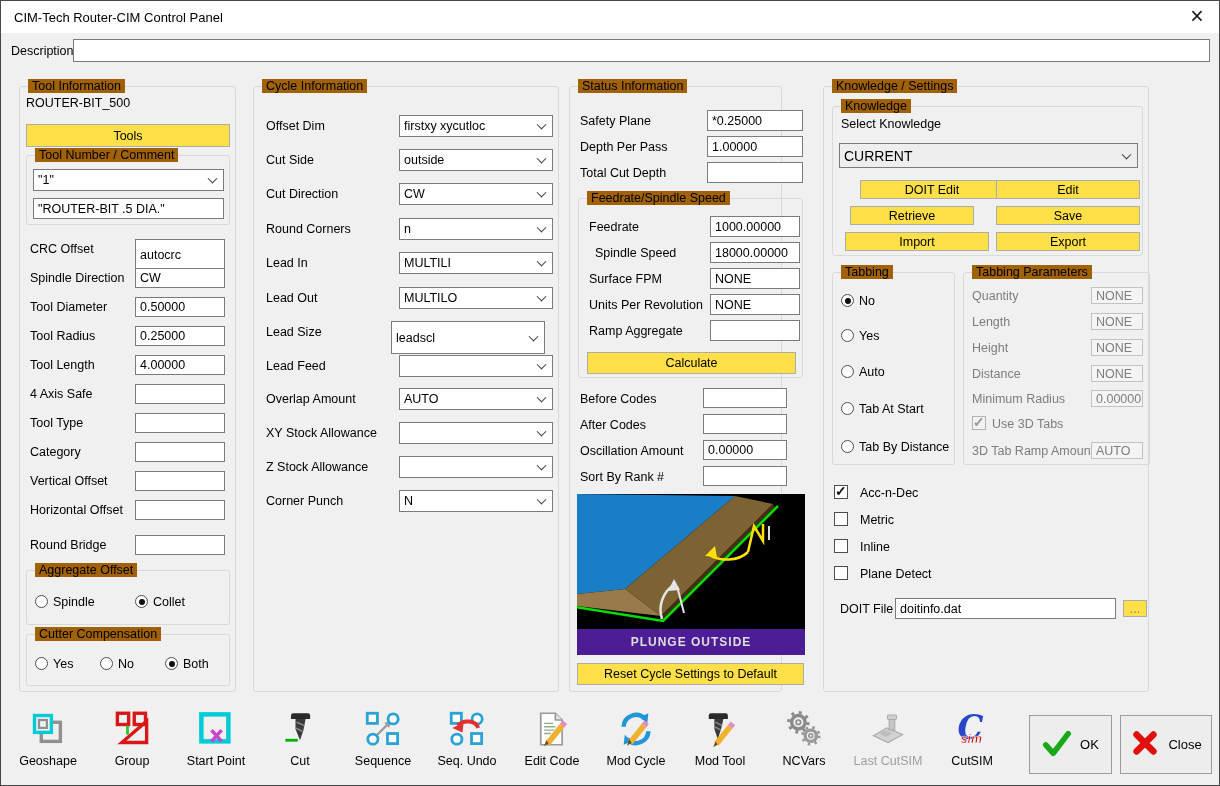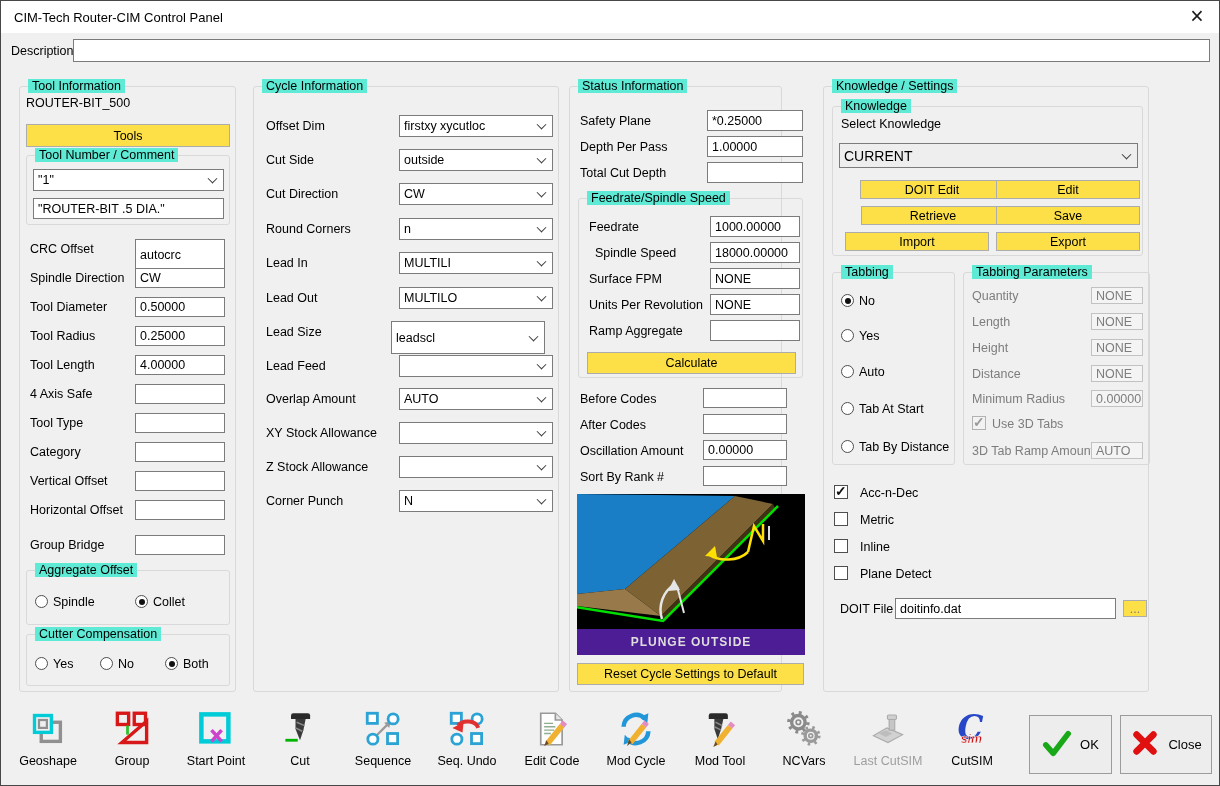--- a/index.html
+++ b/index.html
@@ -11,21 +11,21 @@
     font-size:23px;font-weight:300;color:#1a1a1a;cursor:default}
   .lbl{position:absolute;font-size:12.5px;color:#000;white-space:nowrap}
   .tb{position:absolute;background:#fff;border:1px solid #7b7b7b;font-size:12.5px;color:#000;
     display:flex;align-items:center;padding:0 4px;box-sizing:border-box;white-space:nowrap;overflow:hidden}
   .combo{padding-right:18px}
   .combo::after{content:"";position:absolute;right:7px;top:50%;width:6px;height:6px;
     border-right:1.6px solid #3a3a3a;border-bottom:1.6px solid #3a3a3a;transform:translateY(-70%) rotate(45deg)}
   .btn{position:absolute;background:#fde047;border:1px solid #acacac;font-size:12.5px;color:#000;
     display:flex;align-items:center;justify-content:center;box-sizing:border-box;white-space:nowrap;cursor:default}
   .gbox{position:absolute;border:1px solid #d9d9d9;border-radius:3px;box-sizing:border-box}
-  .gtitle{position:absolute;top:-8px;left:8px;background:#5eead4;padding:0 4px;font-size:12.5px;line-height:14px;white-space:nowrap;color:#000}
+  .gtitle{position:absolute;top:-8px;left:8px;background:#a16207;padding:0 4px;font-size:12.5px;line-height:14px;white-space:nowrap;color:#000}
   .radio{position:absolute;width:13px;height:13px;border:1px solid #4e4e4e;border-radius:50%;background:#fff;box-sizing:border-box}
   .radio.sel::after{content:"";position:absolute;left:2.5px;top:2.5px;width:6px;height:6px;border-radius:50%;background:#101010}
   .cb{position:absolute;width:14px;height:14px;border:1px solid #4e4e4e;background:#fff;box-sizing:border-box}
   .cb.on::after{content:"✓";position:absolute;left:0px;top:-2px;font-size:14px;font-weight:bold;color:#101010;line-height:15px}
   .cb.dis{border-color:#b2b2b2;background:#f2f2f2}
   .cb.dis::after{color:#9a9a9a}
   .dis-tb{background:#f4f4f4;border-color:#c2c2c2;color:#7d7d7d}
   .dis-lbl{color:#7d7d7d}
   .preview{position:absolute;left:7px;top:407px;width:228px;height:161px;background:#000}
   .caption{position:absolute;left:0;bottom:0;width:100%;height:26px;background:#4c1d95;display:flex;
@@ -74,21 +74,21 @@
     <span class="lbl" style="left:10px;top:300px">4 Axis Safe</span>
     <div class="tb" style="left:115px;top:297px;width:90px;height:20px"></div>
     <span class="lbl" style="left:10px;top:329px">Tool Type</span>
     <div class="tb" style="left:115px;top:326px;width:90px;height:20px"></div>
     <span class="lbl" style="left:10px;top:358px">Category</span>
     <div class="tb" style="left:115px;top:355px;width:90px;height:20px"></div>
     <span class="lbl" style="left:10px;top:387px">Vertical Offset</span>
     <div class="tb" style="left:115px;top:384px;width:90px;height:20px"></div>
     <span class="lbl" style="left:10px;top:416px">Horizontal Offset</span>
     <div class="tb" style="left:115px;top:413px;width:90px;height:20px"></div>
-    <span class="lbl" style="left:10px;top:451px">Group Bridge</span>
+    <span class="lbl" style="left:10px;top:451px">Round Bridge</span>
     <div class="tb" style="left:115px;top:448px;width:90px;height:20px"></div>
 
     <div class="gbox" style="left:6px;top:483px;width:204px;height:55px">
       <span class="gtitle">Aggregate Offset</span>
       <span class="radio" style="left:8px;top:24px"></span>
       <span class="lbl" style="left:26px;top:24px">Spindle</span>
       <span class="radio sel" style="left:108px;top:24px"></span>
       <span class="lbl" style="left:126px;top:24px">Collet</span>
     </div>
 
@@ -187,21 +187,21 @@
 
   <div class="gbox" style="left:822px;top:85px;width:326px;height:606px">
     <span class="gtitle">Knowledge / Settings</span>
 
     <div class="gbox" style="left:8px;top:19px;width:311px;height:150px">
       <span class="gtitle">Knowledge</span>
       <span class="lbl" style="left:8px;top:10px">Select Knowledge</span>
       <div class="tb combo" style="left:6px;top:36px;width:299px;height:25px;background:#eeeeee;font-size:14px">CURRENT</div>
       <div class="btn" style="left:27px;top:73px;width:144px;height:19px">DOIT Edit</div>
       <div class="btn" style="left:163px;top:73px;width:144px;height:19px">Edit</div>
-      <div class="btn" style="left:28px;top:99px;width:144px;height:19px">Retrieve</div>
+      <div class="btn" style="left:17px;top:99px;width:124px;height:19px">Retrieve</div>
       <div class="btn" style="left:163px;top:99px;width:144px;height:19px">Save</div>
       <div class="btn" style="left:12px;top:125px;width:144px;height:19px">Import</div>
       <div class="btn" style="left:163px;top:125px;width:144px;height:19px">Export</div>
     </div>
 
     <div class="gbox" style="left:8px;top:185px;width:123px;height:193px">
       <span class="gtitle">Tabbing</span>
       <span class="radio sel" style="left:8px;top:21px"></span>
       <span class="lbl" style="left:26px;top:21px">No</span>
       <span class="radio" style="left:8px;top:56px"></span>

